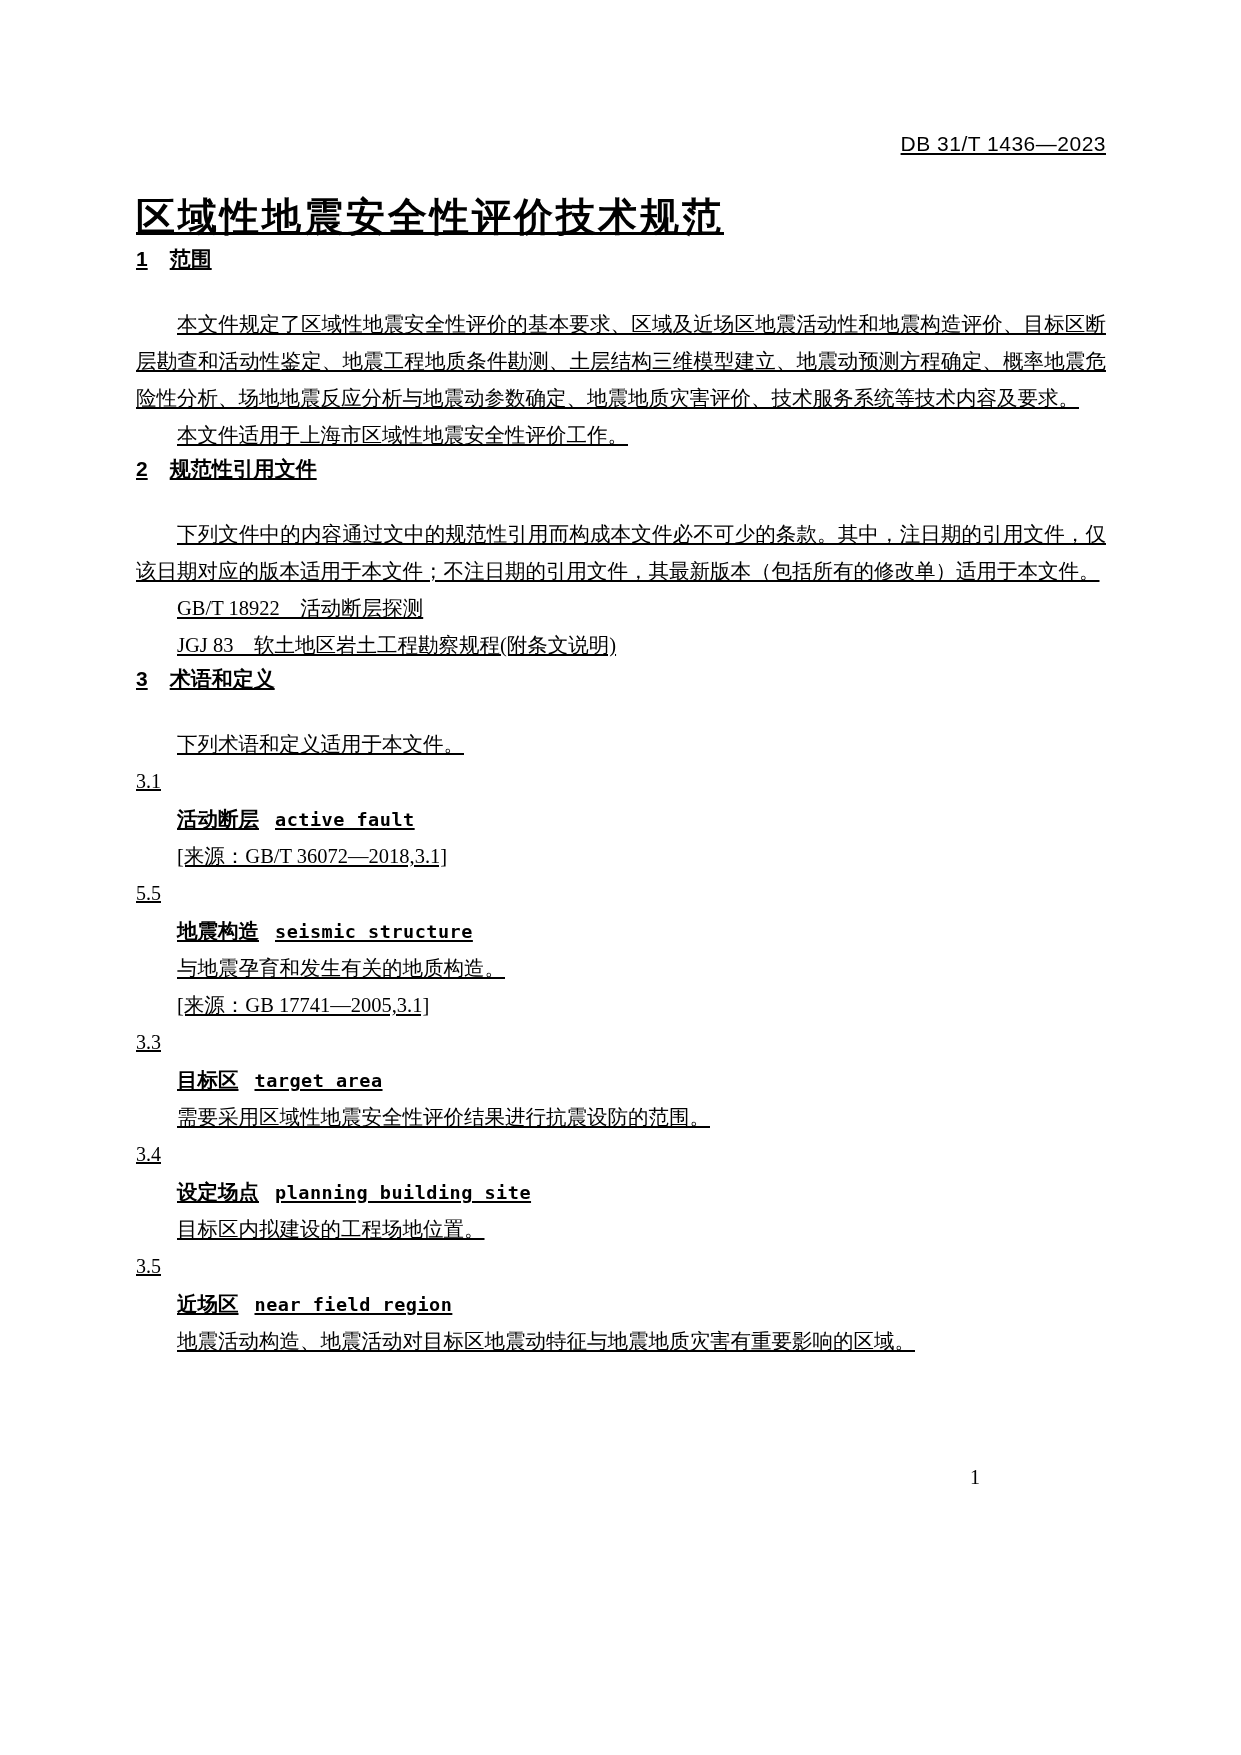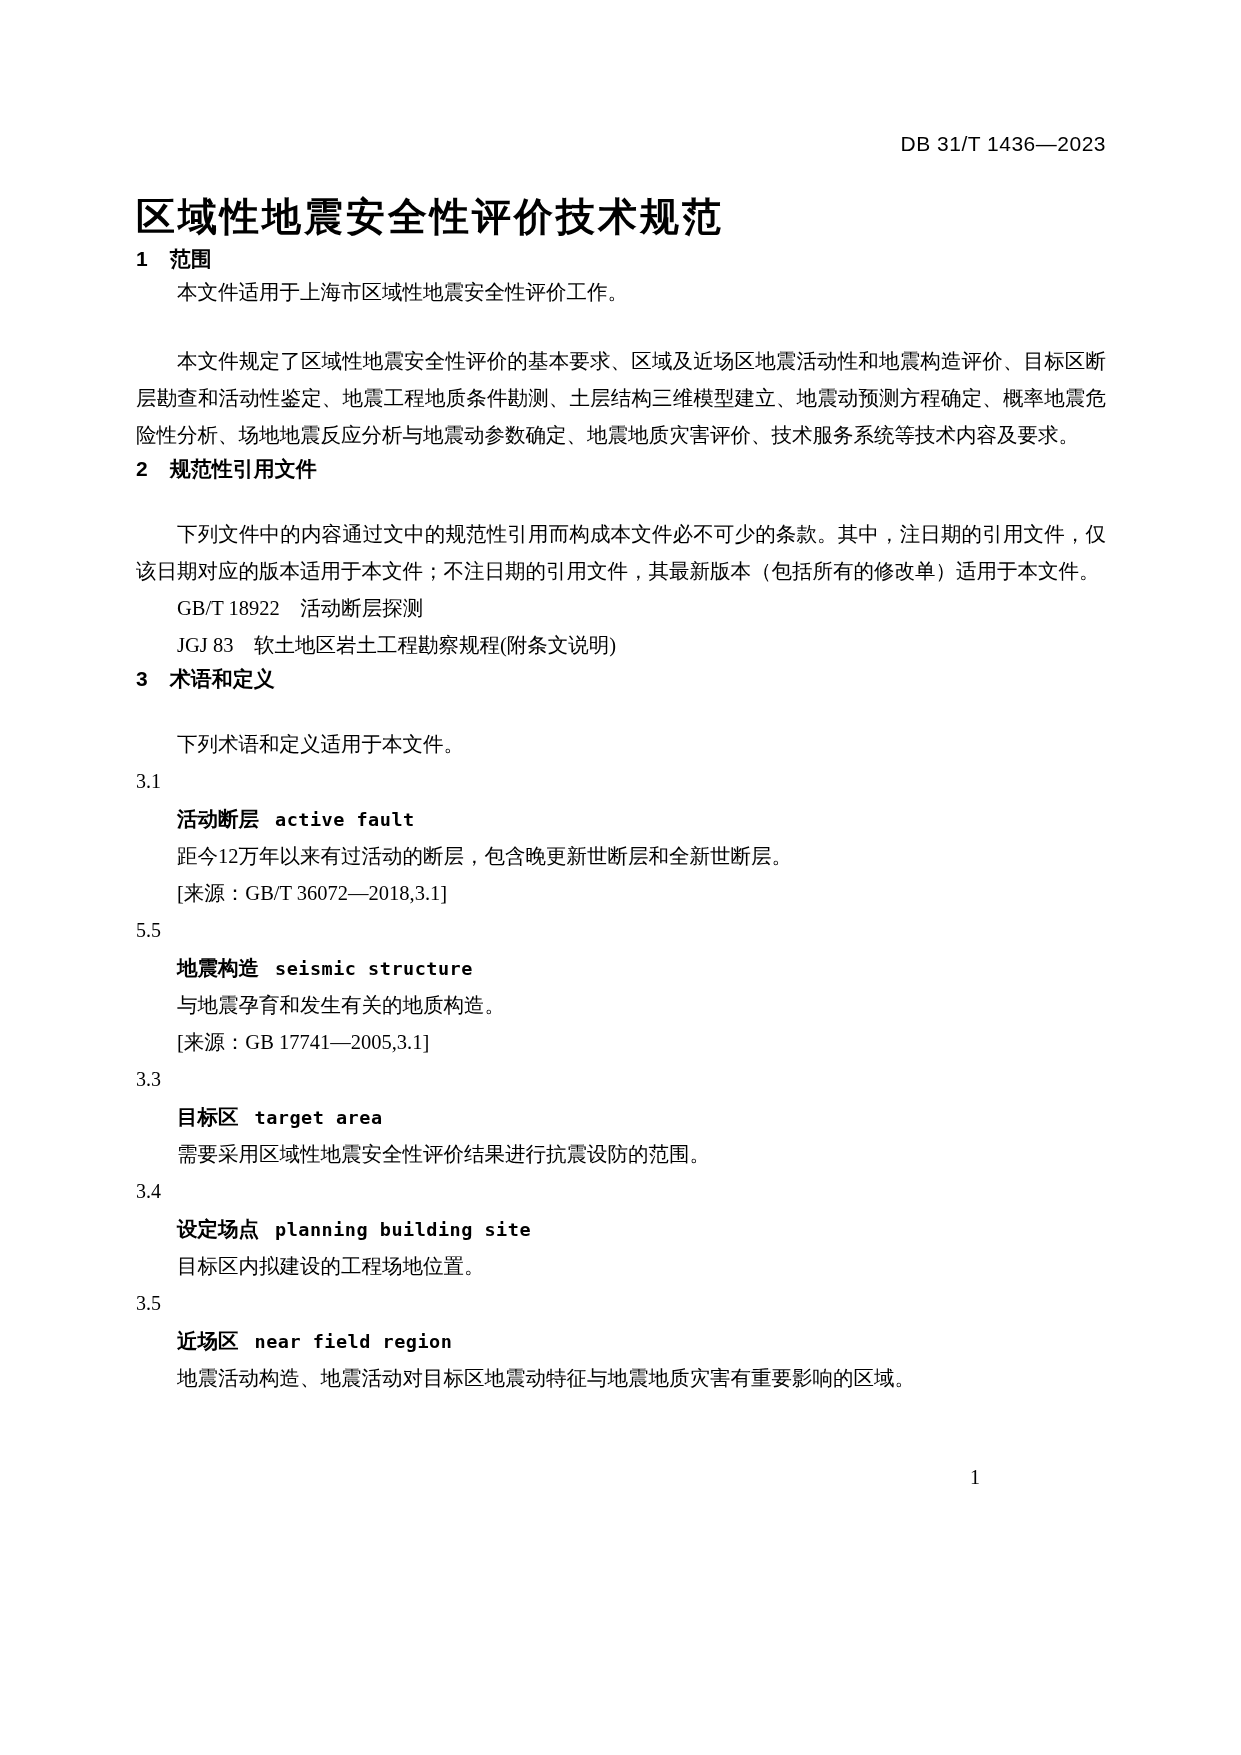--- a/index.html
+++ b/index.html
@@ -11,20 +11,21 @@
     background: #ffffff;
     color: #000000;
     font-family: "Liberation Serif", serif;
     overflow: hidden;
   }
   .content {
     position: absolute;
     left: 136px;
     top: 0;
     width: 970px;
+    text-decoration: underline;
   }
   .doc-code {
     margin-top: 132px;
     text-align: right;
     font-family: "Liberation Sans", sans-serif;
     font-size: 21px;
     letter-spacing: 0.5px;
   }
   .doc-title {
     margin: 34px 0 0 0;
@@ -95,41 +96,40 @@
 <div class="page">
   <div class="content">
 
     <div class="doc-code">DB 31/T 1436—2023</div>
 
     <h1 class="doc-title">区域性地震安全性评价技术规范</h1>
 
     <div class="section-heading">
       <span class="sec-num">1</span><span>范围</span>
     </div>
+    <p class="body-para">本文件规定了区域性地震安全性评价的基本要求、区域及近场区地震活动性和地震构造评价、目标区断层勘查和活动性鉴定、地震工程地质条件勘测、土层结构三维模型建立、地震动预测方程确定、概率地震危险性分析、场地地震反应分析与地震动参数确定、地震地质灾害评价、技术服务系统等技术内容及要求。</p>
     <p class="body-para follow">本文件适用于上海市区域性地震安全性评价工作。</p>
-    <p class="body-para">本文件规定了区域性地震安全性评价的基本要求、区域及近场区地震活动性和地震构造评价、目标区断层勘查和活动性鉴定、地震工程地质条件勘测、土层结构三维模型建立、地震动预测方程确定、概率地震危险性分析、场地地震反应分析与地震动参数确定、地震地质灾害评价、技术服务系统等技术内容及要求。</p>
 
     <div class="section-heading">
       <span class="sec-num">2</span><span>规范性引用文件</span>
     </div>
     <p class="body-para">下列文件中的内容通过文中的规范性引用而构成本文件必不可少的条款。其中，注日期的引用文件，仅该日期对应的版本适用于本文件；不注日期的引用文件，其最新版本（包括所有的修改单）适用于本文件。</p>
     <div class="ref-line">GB/T 18922　活动断层探测</div>
     <div class="ref-line">JGJ 83　软土地区岩土工程勘察规程(附条文说明)</div>
 
     <div class="section-heading">
       <span class="sec-num">3</span><span>术语和定义</span>
     </div>
     <p class="body-para">下列术语和定义适用于本文件。</p>
 
     <div class="term-block">
       <div class="term-number">3.1</div>
       <div class="term-line">
         <span class="term-zh">活动断层</span><span class="term-en">active fault</span>
       </div>
-      <div class="term-def">距今12万年以来有过活动的断层，包含晚更新世断层和全新世断层。</div>
       <div class="term-src">[来源：GB/T 36072—2018,3.1]</div>
     </div>
 
     <div class="term-block">
       <div class="term-number">5.5</div>
       <div class="term-line">
         <span class="term-zh">地震构造</span><span class="term-en">seismic structure</span>
       </div>
       <div class="term-def">与地震孕育和发生有关的地质构造。</div>
       <div class="term-src">[来源：GB 17741—2005,3.1]</div>

